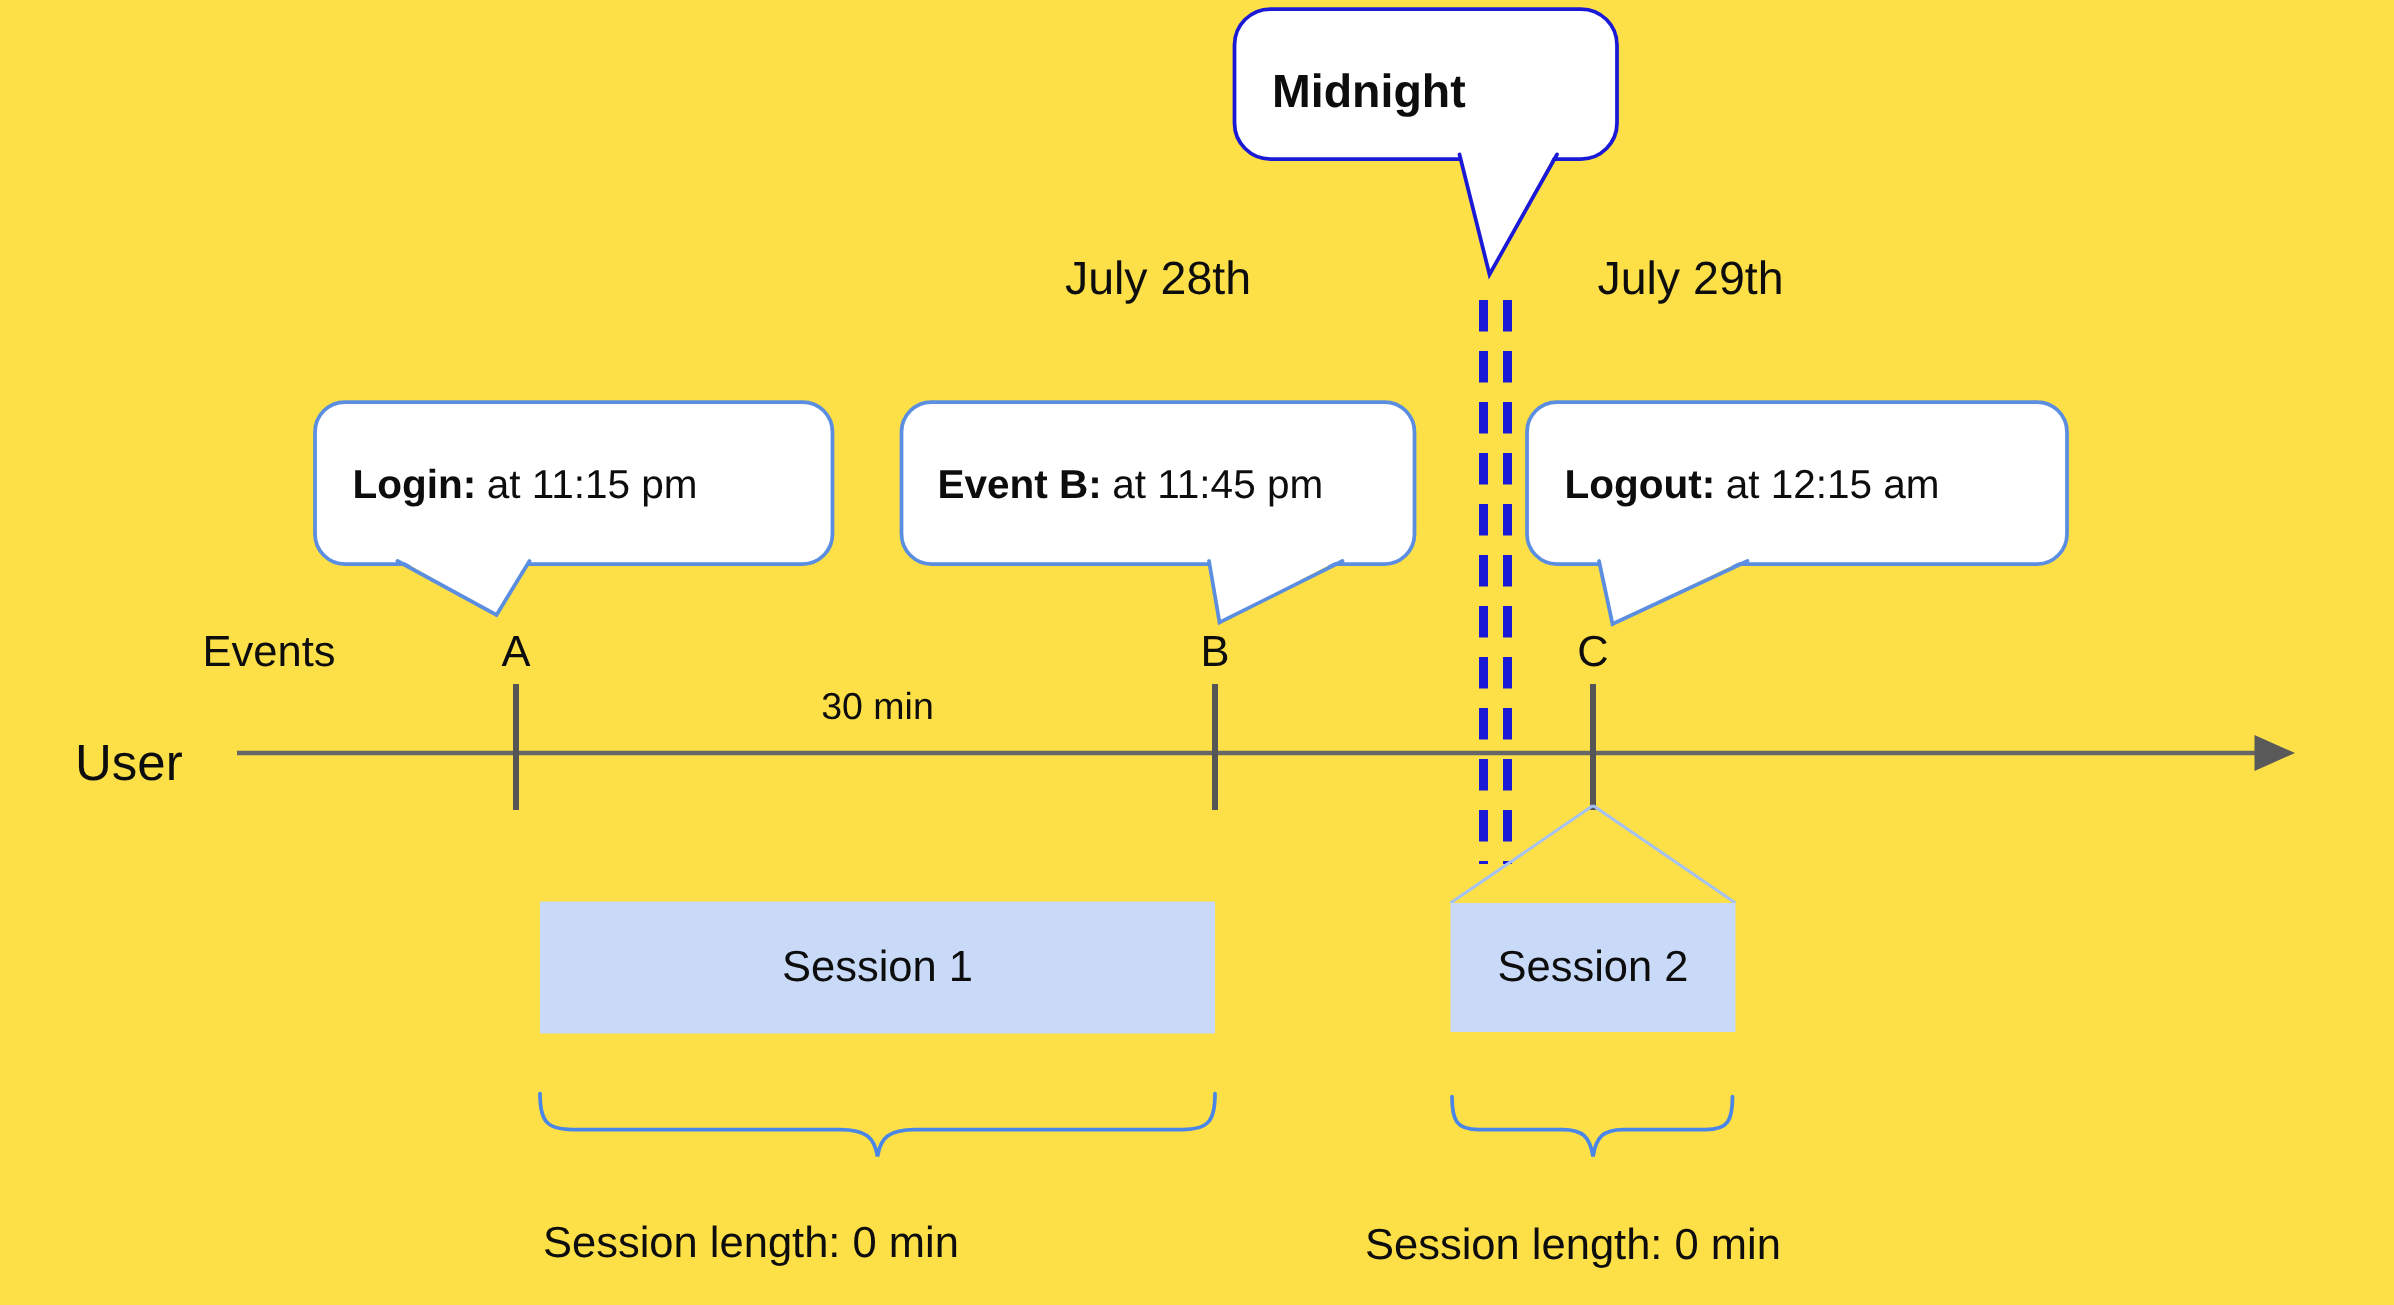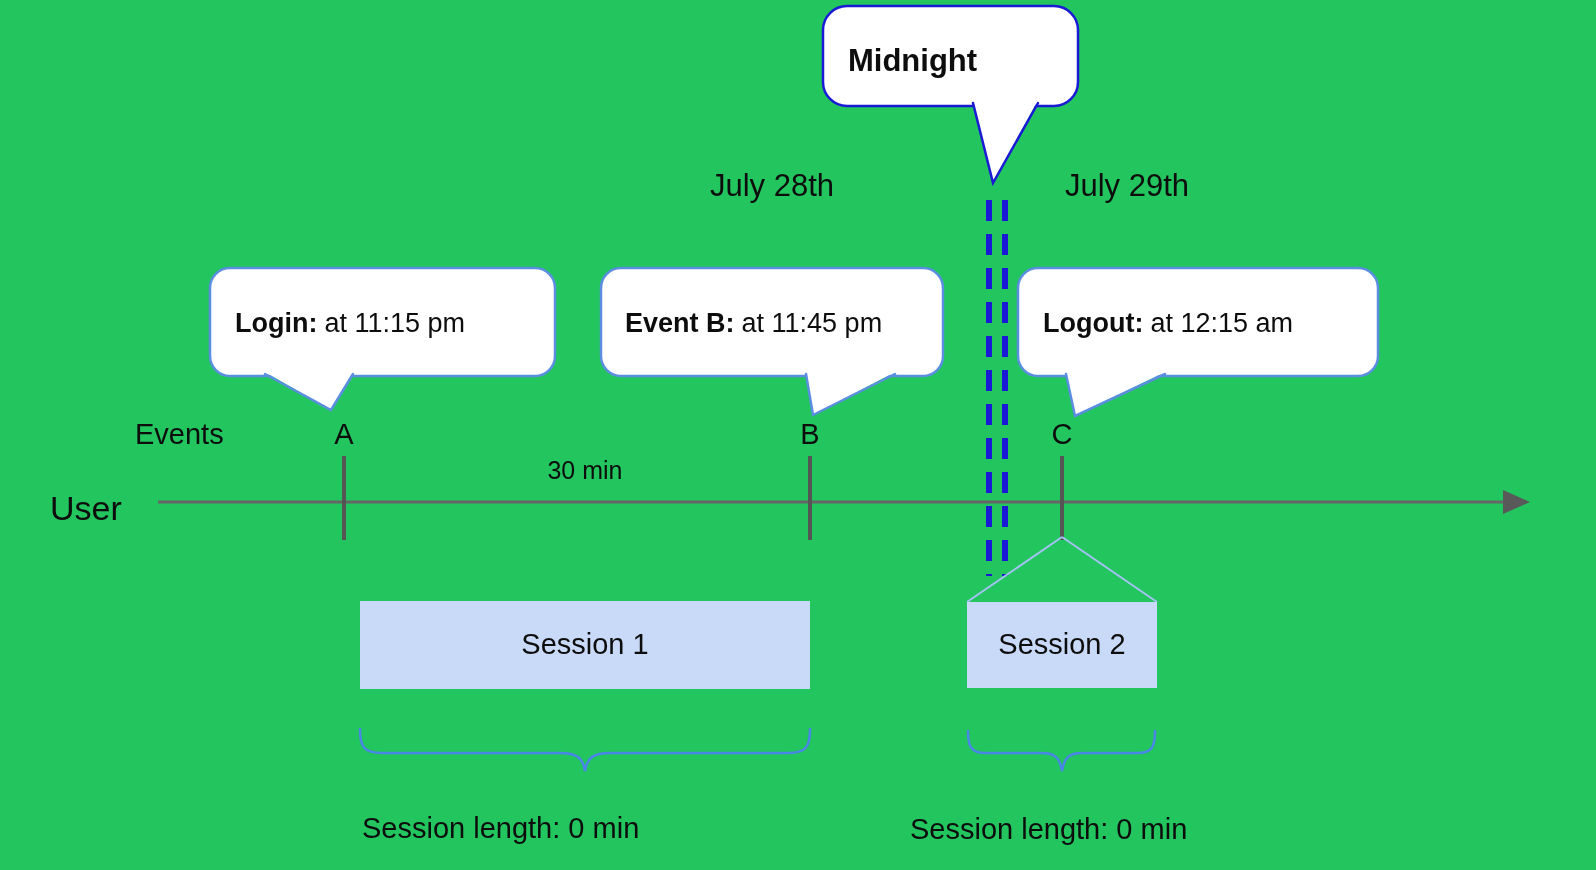--- a/index.html
+++ b/index.html
@@ -1,16 +1,16 @@
 <!DOCTYPE html>
 <html><head>
 <meta charset="utf-8">
 <style>
   html,body{margin:0;padding:0;background:#ffffff;}
-  .canvas{position:relative;width:1596px;height:870px;background:#22c55e;overflow:hidden;}
+  .canvas{position:relative;width:1596px;height:870px;background:#fde047;overflow:hidden;}
   svg{position:absolute;left:0;top:0;}
   .t{font-family:"Liberation Sans","DejaVu Sans",sans-serif;fill:#0d0d0d;}
   .b{font-weight:bold;}
   .f25{font-size:25px;}
   .f27{font-size:27px;}
   .f29{font-size:29px;}
   .f31{font-size:31px;}
   .f34{font-size:34px;}
   .bubble{fill:#ffffff;stroke:#5b8ee0;stroke-width:2.5;}
   .bubble-dark{fill:#ffffff;stroke:#1a1ad6;stroke-width:2.5;}

